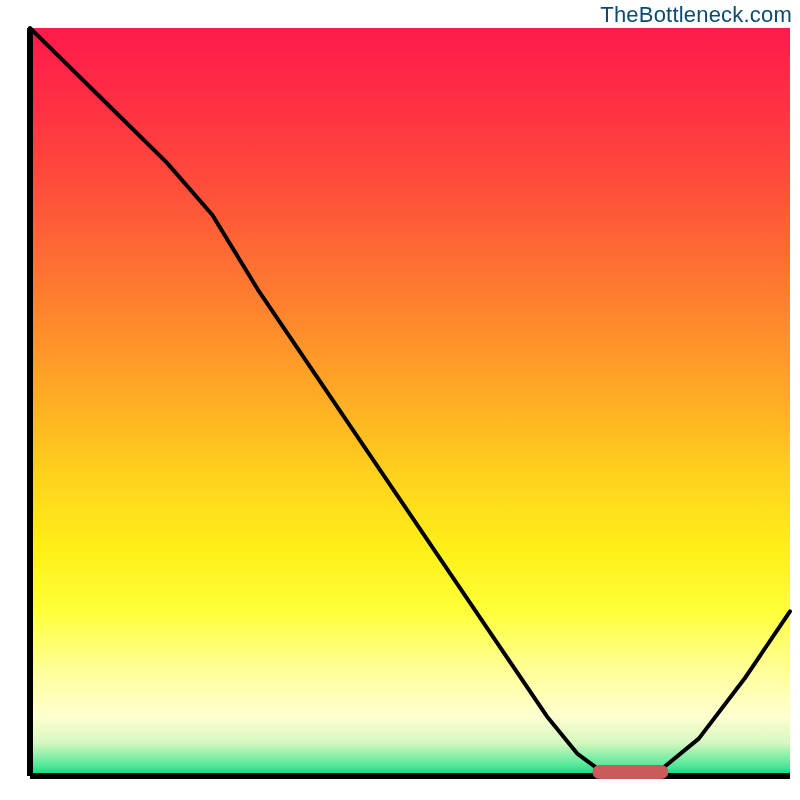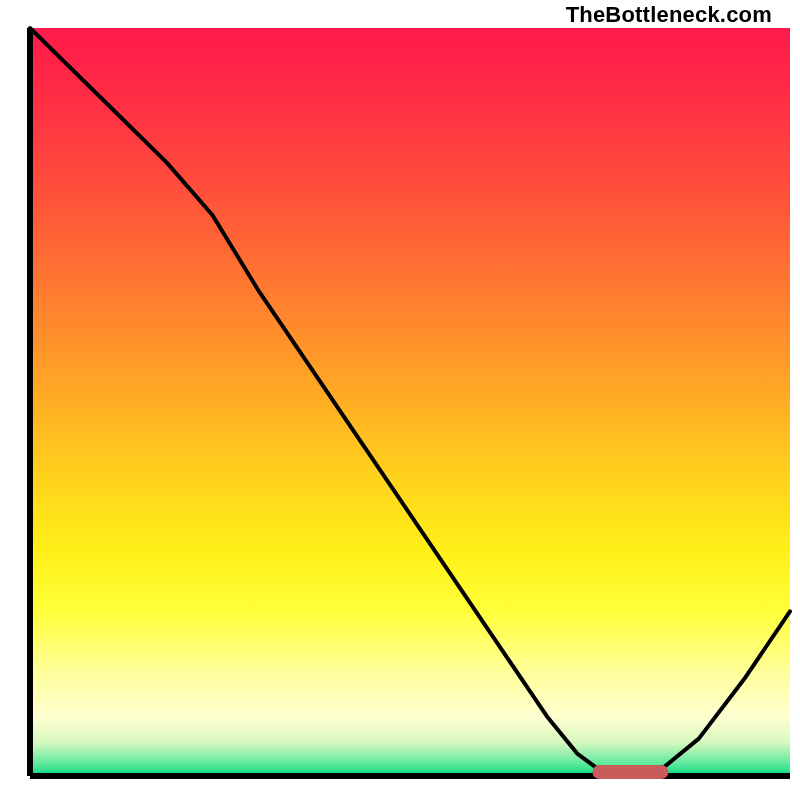--- a/index.html
+++ b/index.html
@@ -11,24 +11,24 @@
     font-family: Arial, Helvetica, sans-serif;
   }
   .container {
     position: relative;
     width: 800px;
     height: 800px;
   }
   .watermark {
     position: absolute;
     top: 2px;
-    right: 28px;
+    right: 8px;
     font-size: 22px;
-    font-weight: bold;
-    color: #000000;
+    font-weight: normal;
+    color: #0c4a6e;
     letter-spacing: 0.2px;
     z-index: 10;
   }
   .axes {
     position: absolute;
     left: 0;
     top: 0;
   }
 </style>
 </head>

